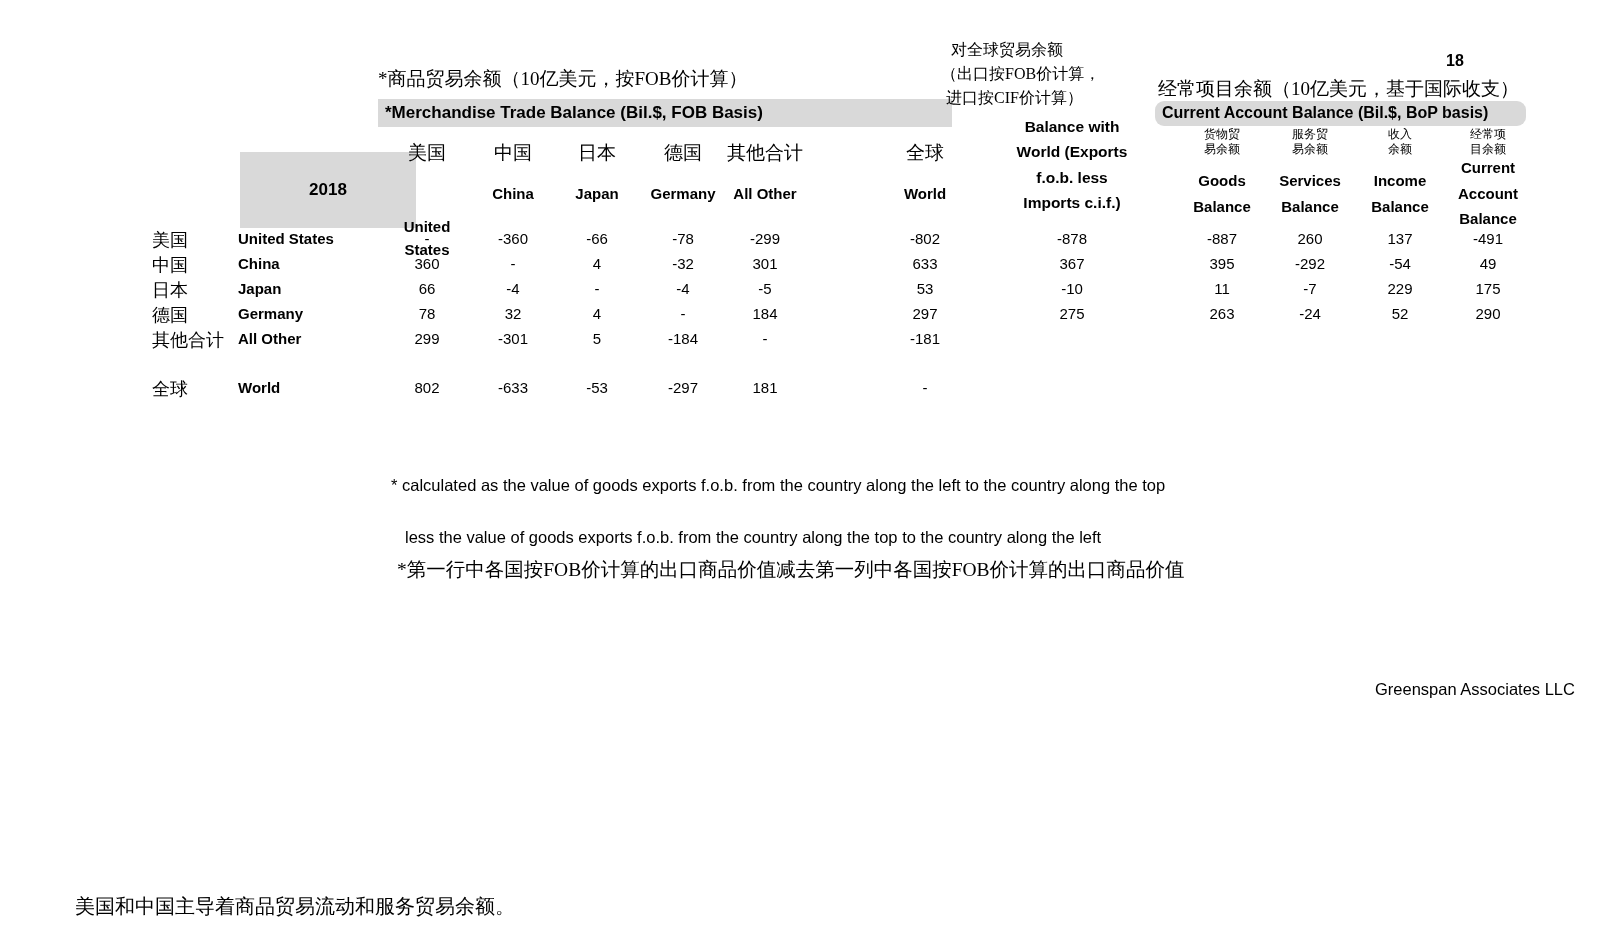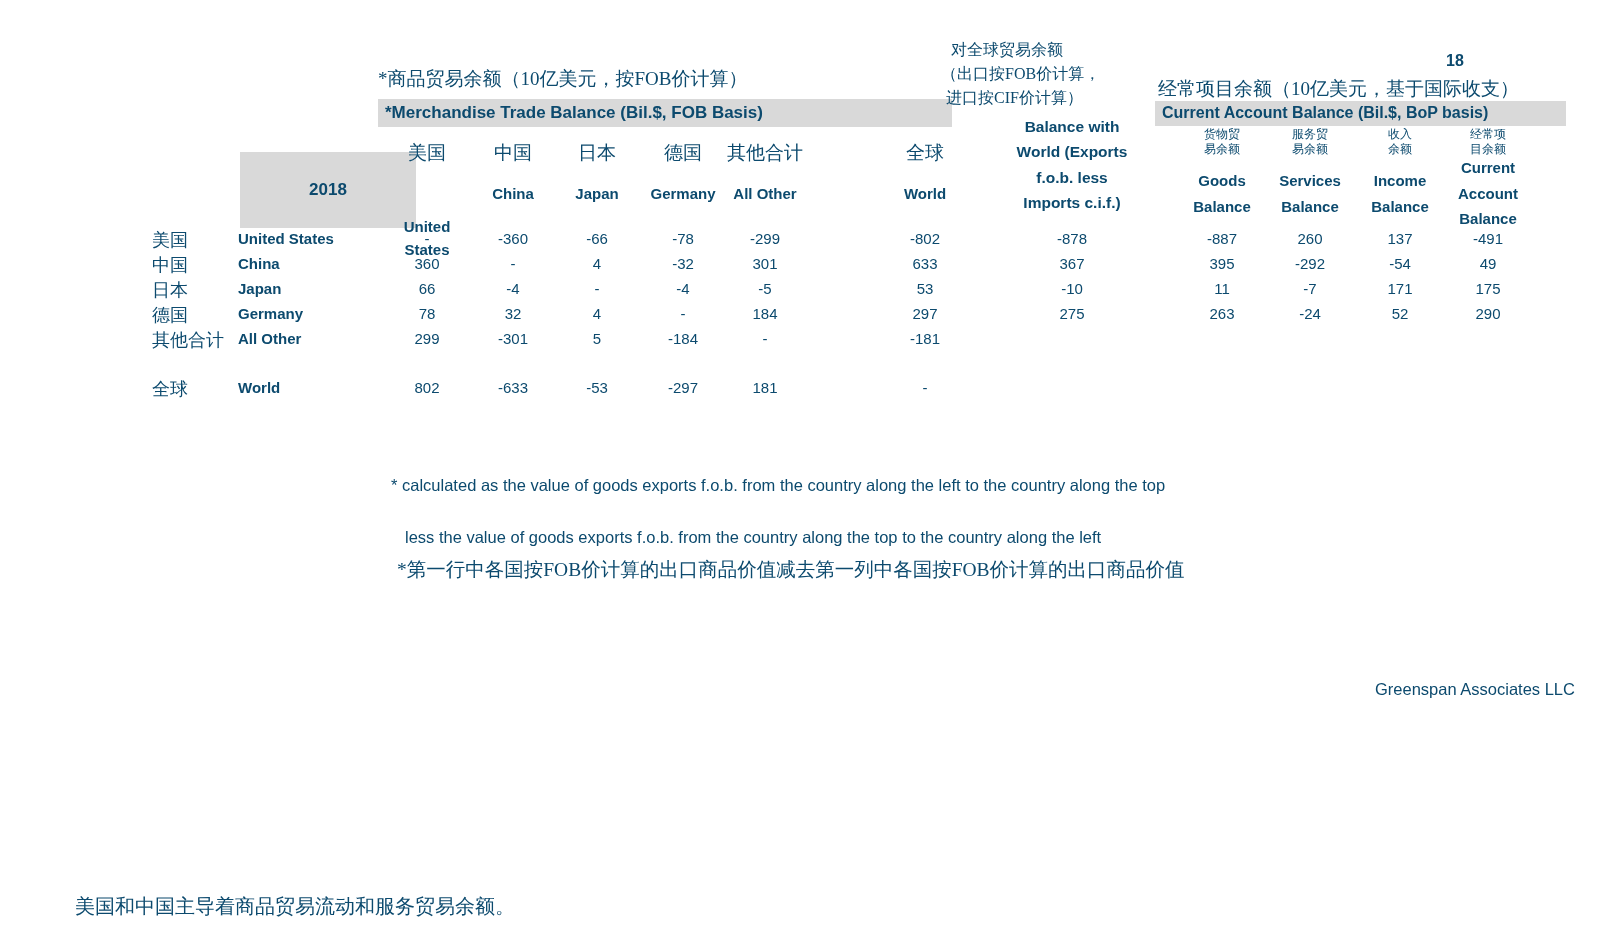--- a/index.html
+++ b/index.html
@@ -1,17 +1,17 @@
 <!DOCTYPE html>
 <html><head>
 <meta charset="utf-8">
 <style>
   html,body{margin:0;padding:0;background:#ffffff;}
   .slide{position:relative;width:1600px;height:946px;background:#ffffff;overflow:hidden;
-         font-family:"Liberation Sans",sans-serif;color:#0c4a6e;}
+         font-family:"Liberation Sans",sans-serif;color:#000000;}
   .abs{position:absolute;}
   .band{position:absolute;background:#d9d9d9;}
   .ctr{transform:translateX(-50%);text-align:center;white-space:nowrap;}
   .cn{font-family:"Liberation Serif",serif;}
   
   .c0{left:427px}.c1{left:513px}.c2{left:597px}.c3{left:683px}.c4{left:765px}.c5{left:925px}
   .c6{left:1072px}.c7{left:1222px}.c8{left:1310px}.c9{left:1400px}.c10{left:1488px}
   
   .trow{position:absolute;left:0;width:100%;height:20px;}
   .num{position:absolute;top:0;font-size:15px;}
@@ -52,21 +52,21 @@
     <div class="indent3">进口按CIF价计算）</div>
   </div>
   <div class="bww-en ctr c6">
     <div>Balance with</div>
     <div>World (Exports</div>
     <div>f.o.b. less</div>
     <div>Imports c.i.f.)</div>
   </div>
 
   <div class="title-cn cn" style="left:1158px;top:76px;">经常项目余额（10亿美元，基于国际收支）</div>
-  <div class="band" style="left:1155px;top:101px;width:411px;height:25px;">
+  <div class="band" style="left:1155px;top:101px;width:371px;height:25px;border-radius:9px;">
     <div class="band-label" style="padding:3px 0 0 7px;font-size:16px;">Current Account Balance (Bil.$, BoP basis)</div>
   </div>
 
   <div class="ca-cn ctr c7 cn">
     <div>货物贸</div>
     <div>易余额</div>
   </div>
   <div class="ca-cn ctr c8 cn">
     <div>服务贸</div>
     <div>易余额</div>
@@ -153,21 +153,21 @@
     <span class="en-label">Japan</span>
     <span class="num ctr c0">66</span>
     <span class="num ctr c1">-4</span>
     <span class="num ctr c2">-</span>
     <span class="num ctr c3">-4</span>
     <span class="num ctr c4">-5</span>
     <span class="num ctr c5">53</span>
     <span class="num ctr c6">-10</span>
     <span class="num ctr c7">11</span>
     <span class="num ctr c8">-7</span>
-    <span class="num ctr c9">171</span>
+    <span class="num ctr c9">229</span>
     <span class="num ctr c10">175</span>
   </div>
   <div class="trow" style="top:305px">
     <span class="cn-label cn">德国</span>
     <span class="en-label">Germany</span>
     <span class="num ctr c0">78</span>
     <span class="num ctr c1">32</span>
     <span class="num ctr c2">4</span>
     <span class="num ctr c3">-</span>
     <span class="num ctr c4">184</span>

